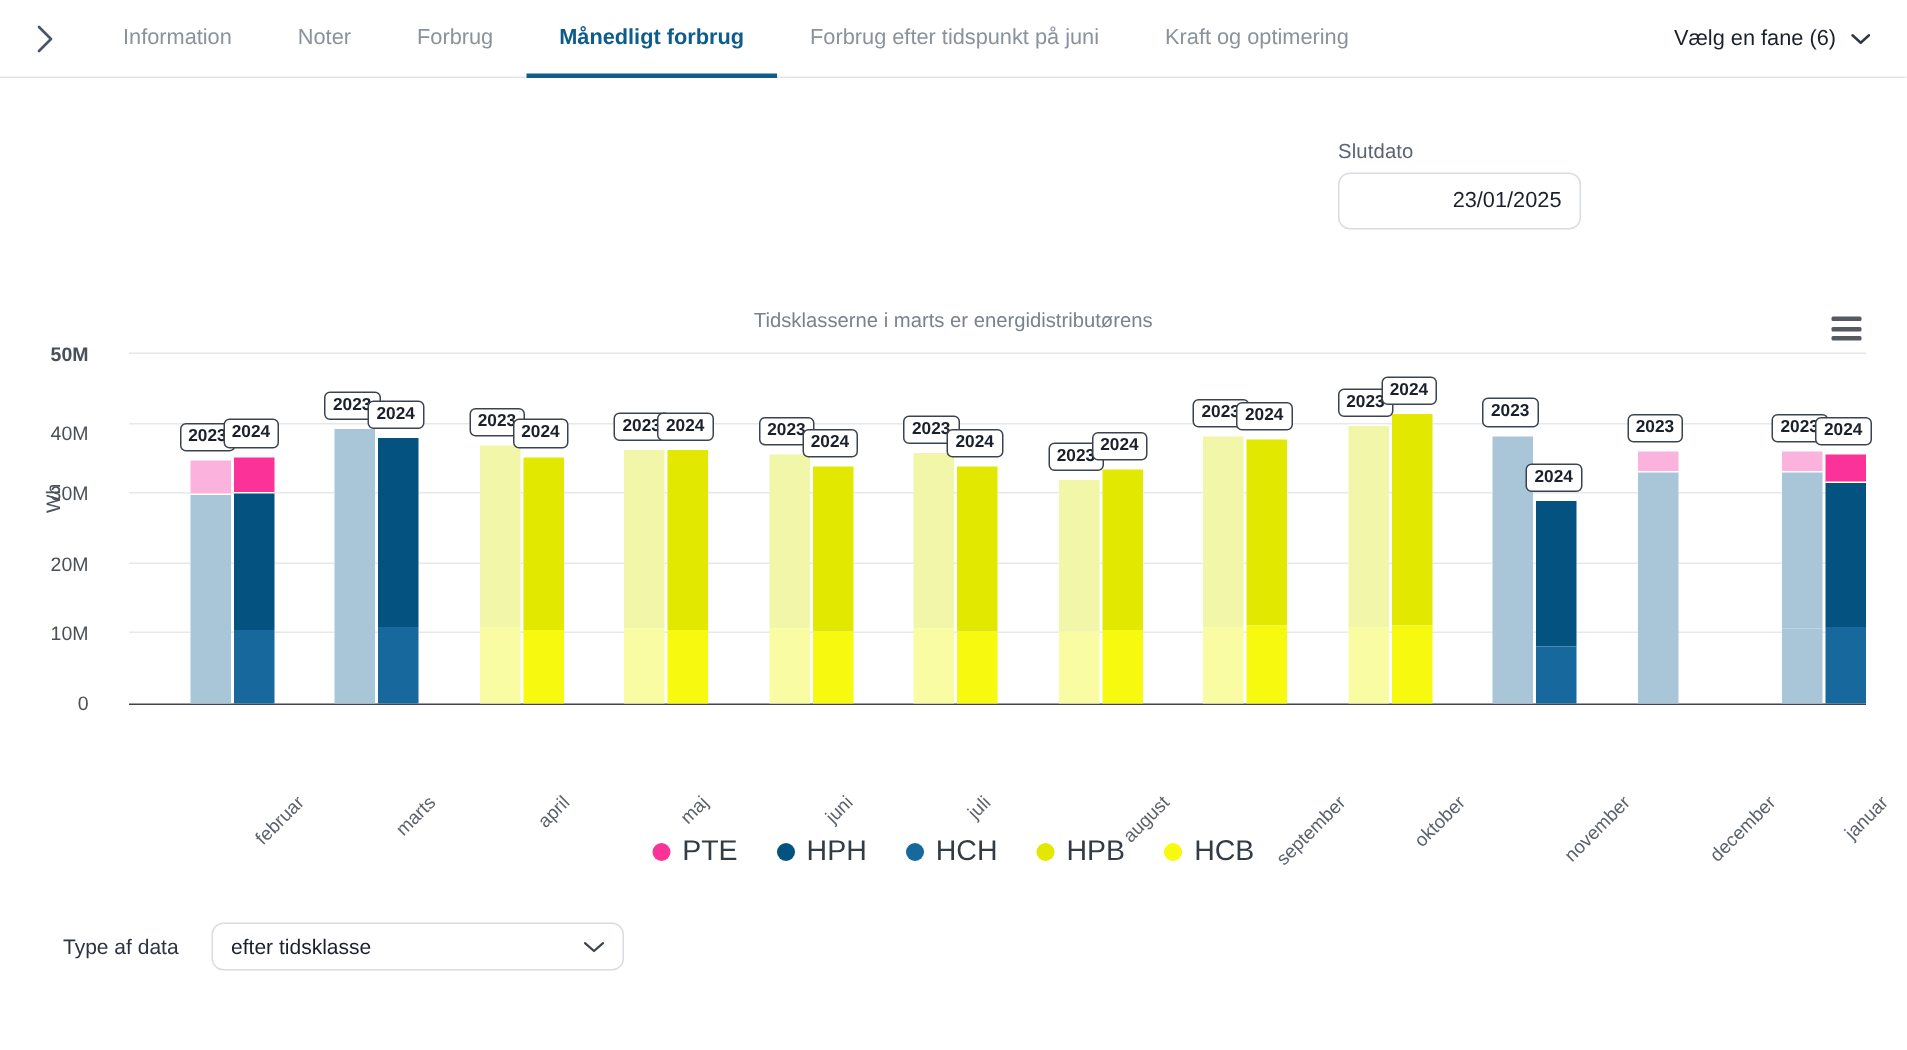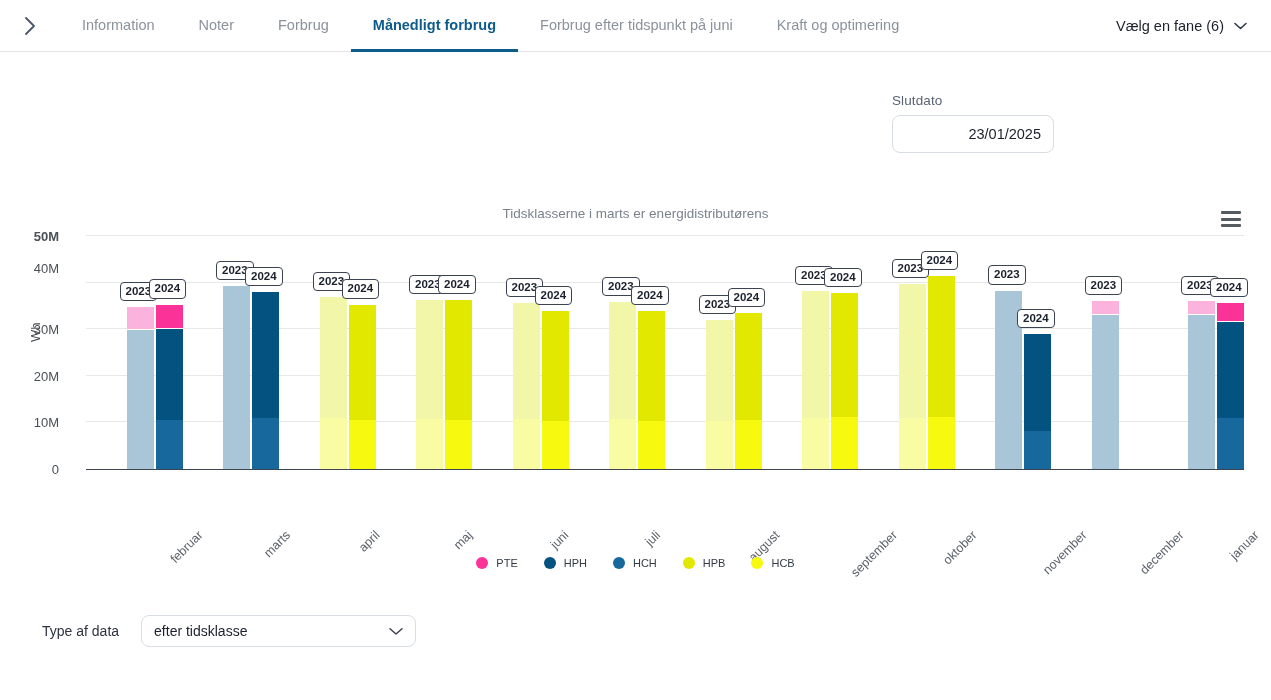--- a/index.html
+++ b/index.html
@@ -173,21 +173,21 @@
 
   
   .legend {
     position: absolute;
     left: 0; top: 557px; width: 1271px;
     display: flex; justify-content: center; align-items: center;
     gap: 26px;
   }
   .leg-item { display:flex; align-items:center; gap:8px; cursor:pointer; }
   .dot { width: 12px; height: 12px; border-radius: 50%; display:block; }
-  .leg-label { font-size: 11px; color: #333b45; }
+  .leg-label { font-size: 19px; color: #333b45; }
 
   
   .footer {
     position: absolute;
     left: 42px; top: 615px;
     display: flex; align-items: center; gap: 22px;
   }
   .footer-label { font-size: 14px; color: #2d3440; }
   .select {
     width: 275px; height: 32px;
@@ -261,21 +261,21 @@
   <div class="plot" id="plot">
     <div class="axisline"></div>
   <div class="ytick" style="bottom: 0px; top: auto; transform: translateY(50%);">0</div>
       <div class="gridline" style="bottom: 46.6px;"></div>
       <div class="ytick" style="bottom: 46.6px; top: auto; transform: translateY(50%);">10M</div>
       <div class="gridline" style="bottom: 93.2px;"></div>
       <div class="ytick" style="bottom: 93.2px; top: auto; transform: translateY(50%);">20M</div>
       <div class="gridline" style="bottom: 139.8px;"></div>
       <div class="ytick" style="bottom: 139.8px; top: auto; transform: translateY(50%);">30M</div>
       <div class="gridline" style="bottom: 186.4px;"></div>
-      <div class="ytick" style="bottom: 201px; top: auto; transform: translateY(50%);">40M</div>
+      <div class="ytick" style="bottom: 180px; top: auto; transform: translateY(50%);">40M</div>
       <div class="gridline" style="bottom: 233px;"></div>
       <div class="ytick" style="bottom: 233px; top: auto; transform: translateY(50%); font-weight: bold;">50M</div>
       <div class="group" style="left: 40.53px; width: 56px;">
         <div class="bar" style="left: 0px; height: 162.168px;">
           <div class="seg" style="height: 48.93px; background: rgb(169, 198, 216);"></div>
           <div class="seg" style="height: 89.938px; background: rgb(169, 198, 216);"></div>
           <div class="seg" style="height: 23.3px; background: rgb(251, 179, 221);"></div>
         </div>
         <div class="yearchip" style="left: -7px; bottom: 168.168px; z-index: 5;">2023</div>
         <div class="bar" style="left: 29px; height: 164.498px;">

